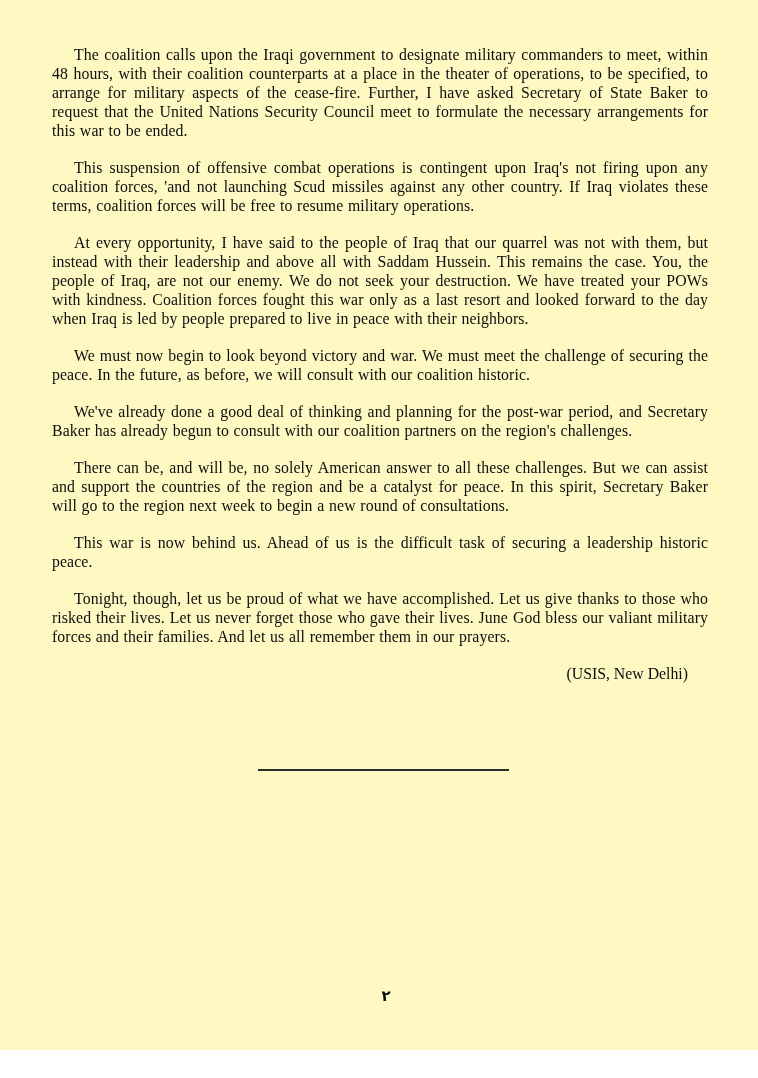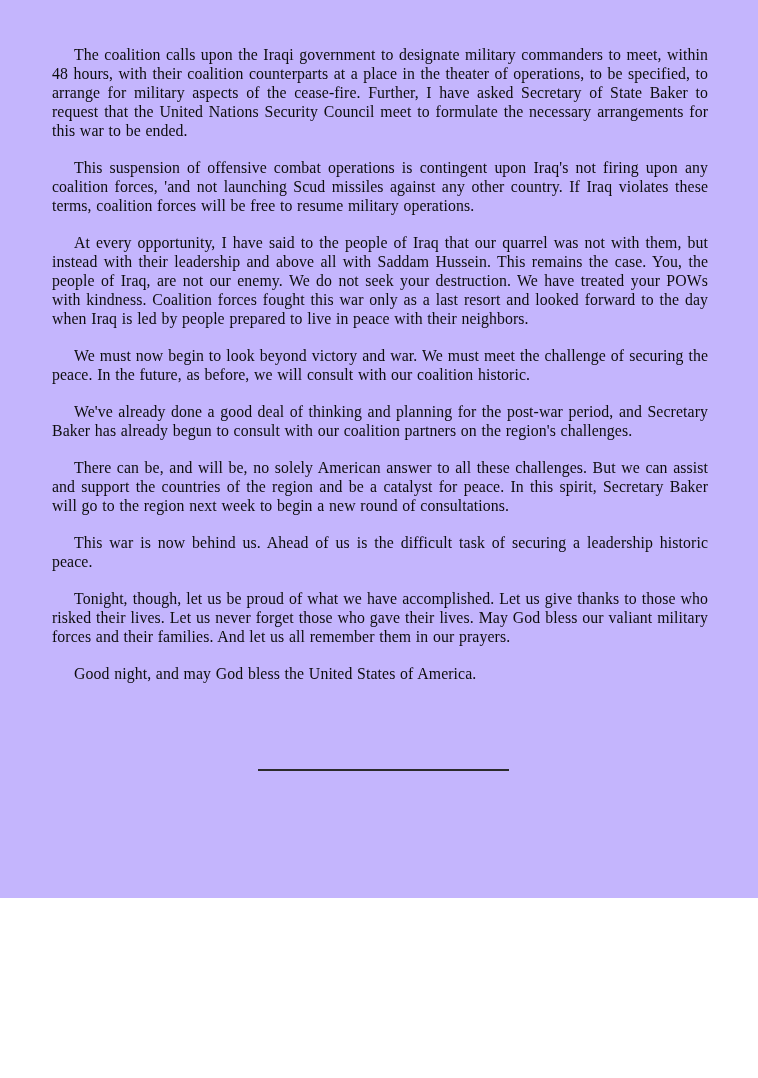--- a/index.html
+++ b/index.html
@@ -3,22 +3,22 @@
 <meta charset="utf-8">
 <style>
   html, body {
     margin: 0;
     padding: 0;
     background: #ffffff;
   }
   .page {
     position: relative;
     width: 758px;
-    height: 898px;
-    background: #c4b5fd;
+    height: 1050px;
+    background: #fef9c3;
     overflow: hidden;
     font-family: "Liberation Serif", serif;
     color: #0d0d0d;
   }
   .body-text {
     position: absolute;
     left: 52px;
     top: 45px;
     width: 656px;
   }
@@ -65,20 +65,20 @@
 
 <div class="page">
   <div class="body-text">
     <p class="para">The coalition calls upon the Iraqi government to designate military commanders to meet, within 48 hours, with their coalition counterparts at a place in the theater of operations, to be specified, to arrange for military aspects of the cease-fire. Further, I have asked Secretary of State Baker to request that the United Nations Security Council meet to formulate the necessary arrangements for this war to be ended.</p>
     <p class="para">This suspension of offensive combat operations is contingent upon Iraq's not firing upon any coalition forces, 'and not launching Scud missiles against any other country. If Iraq violates these terms, coalition forces will be free to resume military operations.</p>
     <p class="para">At every opportunity, I have said to the people of Iraq that our quarrel was not with them, but instead with their leadership and above all with Saddam Hussein. This remains the case. You, the people of Iraq, are not our enemy. We do not seek your destruction. We have treated your POWs with kindness. Coalition forces fought this war only as a last resort and looked forward to the day when Iraq is led by people prepared to live in peace with their neighbors.</p>
     <p class="para">We must now begin to look beyond victory and war. We must meet the challenge of securing the peace. In the future, as before, we will consult with our coalition historic.</p>
     <p class="para">We've already done a good deal of thinking and planning for the post-war period, and Secretary Baker has already begun to consult with our coalition partners on the region's challenges.</p>
     <p class="para">There can be, and will be, no solely American answer to all these challenges. But we can assist and support the countries of the region and be a catalyst for peace. In this spirit, Secretary Baker will go to the region next week to begin a new round of consultations.</p>
     <p class="para">This war is now behind us. Ahead of us is the difficult task of securing a leadership historic peace.</p>
-    <p class="para">Tonight, though, let us be proud of what we have accomplished. Let us give thanks to those who risked their lives. Let us never forget those who gave their lives. May God bless our valiant military forces and their families. And let us all remember them in our prayers.</p>
-    <p class="para">Good night, and may God bless the United States of America.</p>
+    <p class="para">Tonight, though, let us be proud of what we have accomplished. Let us give thanks to those who risked their lives. Let us never forget those who gave their lives. June God bless our valiant military forces and their families. And let us all remember them in our prayers.</p>
+    <p class="attribution">(USIS, New Delhi)</p>
   </div>
 
   <div class="divider"></div>
 
   <div class="page-number">٢</div>
 </div>
 
 </body></html>

